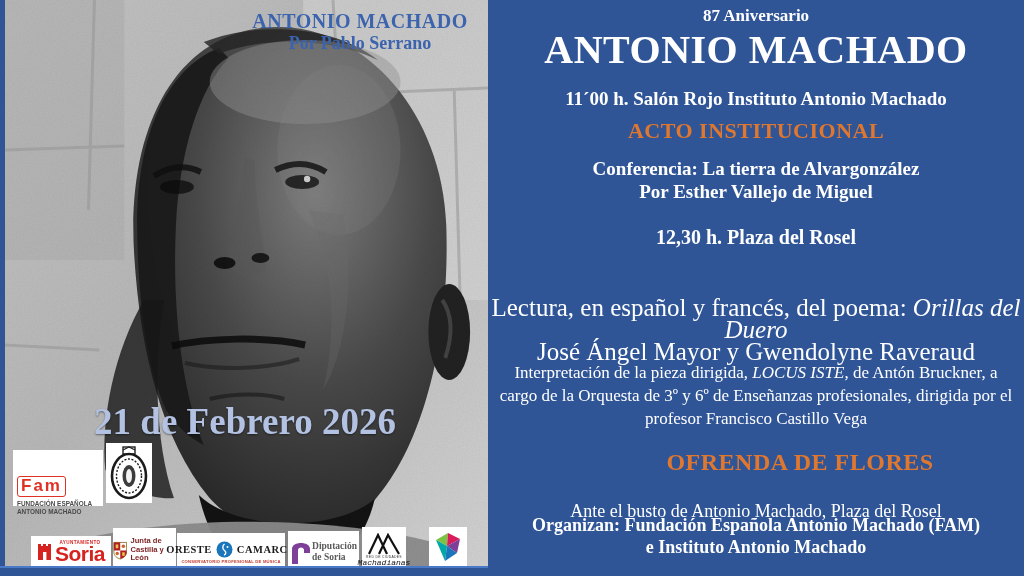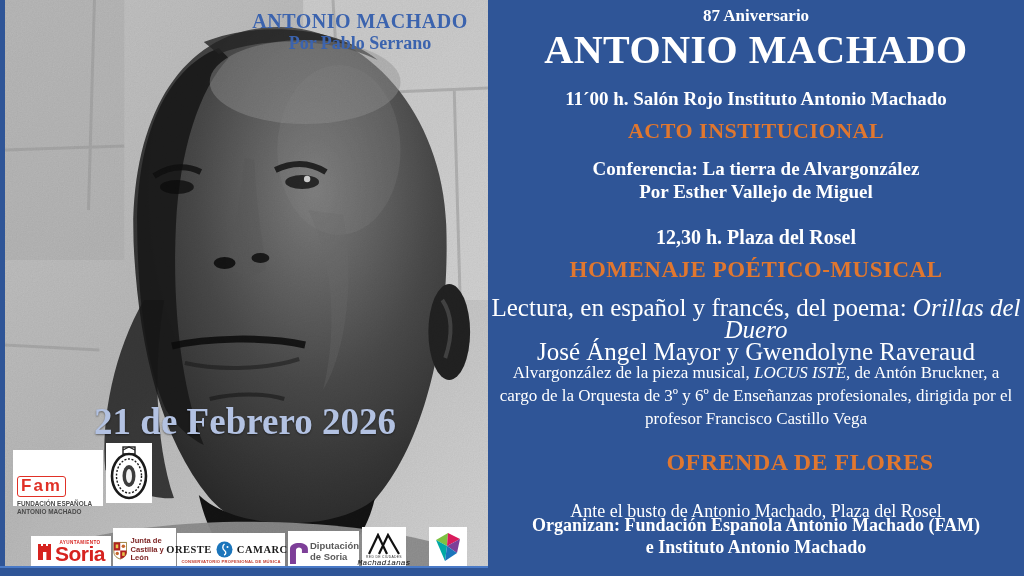--- a/index.html
+++ b/index.html
@@ -29,21 +29,21 @@
   .soria-icon svg{display:block;}
   .soria-text{display:flex;flex-direction:column;align-items:center;line-height:1;}
   .soria-small{font-size:4.6px;font-weight:bold;color:var(--soria-red,#D6231F);letter-spacing:.4px;}
   .soria-big{font-size:21px;font-weight:bold;color:var(--soria-red,#D6231F);letter-spacing:-.5px;line-height:.85;}
   .junta-plate{left:108px;top:528px;width:63px;height:44px;gap:3px;}
   .junta-text{font-size:7.6px;font-weight:bold;color:#7a1f1f;line-height:1.15;}
   .oreste-plate{left:172px;top:533px;width:108px;height:39px;flex-direction:column;justify-content:center;gap:1px;padding:1px;}
   .oreste-row{display:flex;align-items:center;gap:4px;}
   .oreste-word{font-family:"Liberation Serif",serif;font-size:10.5px;font-weight:bold;color:#1a1a1a;letter-spacing:.5px;}
   .oreste-sub{font-size:4.2px;color:#c0392b;font-weight:bold;letter-spacing:.2px;white-space:nowrap;}
-  .dipu-plate{left:283px;top:531px;width:71px;height:41px;gap:0;}
+  .dipu-plate{left:283px;top:531px;width:71px;height:41px;gap:0;font-family:Liberation Serif, serif;}
   .dipu-text{font-size:9.5px;color:#5a5a5a;line-height:1.1;font-weight:bold;}
   .red-plate{left:357px;top:527px;width:44px;height:46px;flex-direction:column;gap:0;}
   .red-mono{line-height:1;}
   .red-line1{font-size:3.4px;color:#333;letter-spacing:.3px;}
   .red-line2{font-family:Liberation Mono, monospace;font-style:italic;font-size:8px;color:#111;line-height:1;}
   .color-plate{left:424px;top:527px;width:38px;height:40px;}
   
   .info{position:absolute;left:488px;top:0;width:536px;height:576px;color:var(--text-white,#fff);text-align:center;}
   .info .block{position:absolute;left:0;width:100%;}
   .ann{top:6px;font-size:17px;font-weight:bold;}
@@ -239,26 +239,25 @@
   <div class="info">
     <div class="block ann">87 Aniversario</div>
     <div class="block main-title">ANTONIO MACHADO</div>
     <div class="block time1">11´00 h. Salón Rojo Instituto Antonio Machado</div>
     <div class="block conf">
       <div>Conferencia: La tierra de Alvargonzález</div>
       <div>Por Esther Vallejo de Miguel</div>
     </div>
     <div class="block acto">ACTO INSTITUCIONAL</div>
     <div class="block time2">12,30 h. Plaza del Rosel</div>
-    <div class="block homenaje">HOMENAJE POÉTICO-MUSICAL</div>
     <div class="block lectura">
       <div><span>Lectura, en español y francés, del poema: </span><span class="it">Orillas del Duero</span></div>
       <div>José Ángel Mayor y Gwendolyne Raveraud</div>
     </div>
-    <div class="block interp"><span>Alvargonzález  de la pieza musical, </span><span class="it">LOCUS ISTE</span><span>, de Antón Bruckner, a cargo de la Orquesta de 3º y 6º de Enseñanzas  profesionales, dirigida por el profesor Francisco Castillo Vega</span></div>
+    <div class="block interp"><span>Interpretación  de la pieza dirigida, </span><span class="it">LOCUS ISTE</span><span>, de Antón Bruckner, a cargo de la Orquesta de 3º y 6º de Enseñanzas  profesionales, dirigida por el profesor Francisco Castillo Vega</span></div>
     <div class="block ofrenda">OFRENDA DE FLORES</div>
     <div class="block ante">Ante el busto de Antonio Machado, Plaza del Rosel</div>
     <div class="block org">
       <div>Organizan:  Fundación Española Antonio Machado (FAM)</div>
       <div>e Instituto  Antonio Machado</div>
     </div>
   </div>
 </div>
 
 </body></html>

